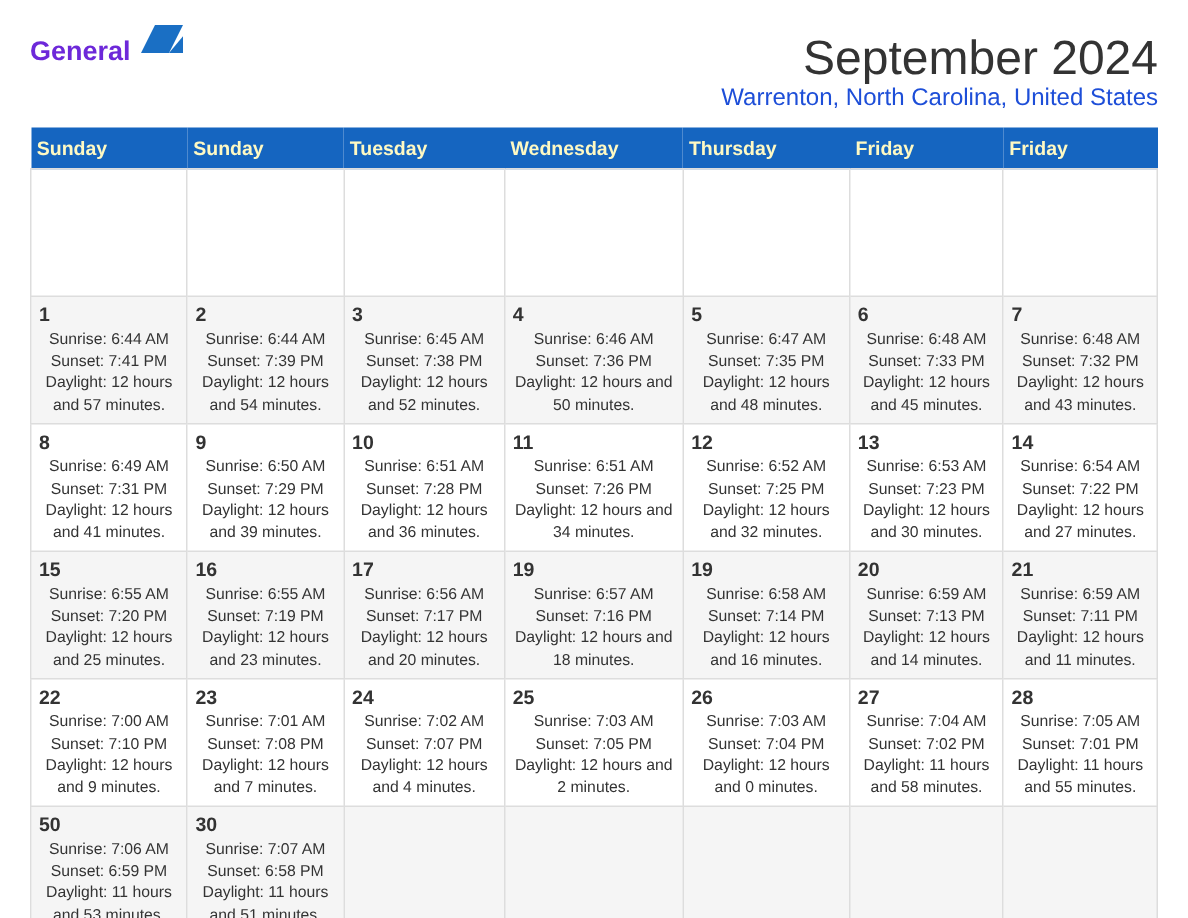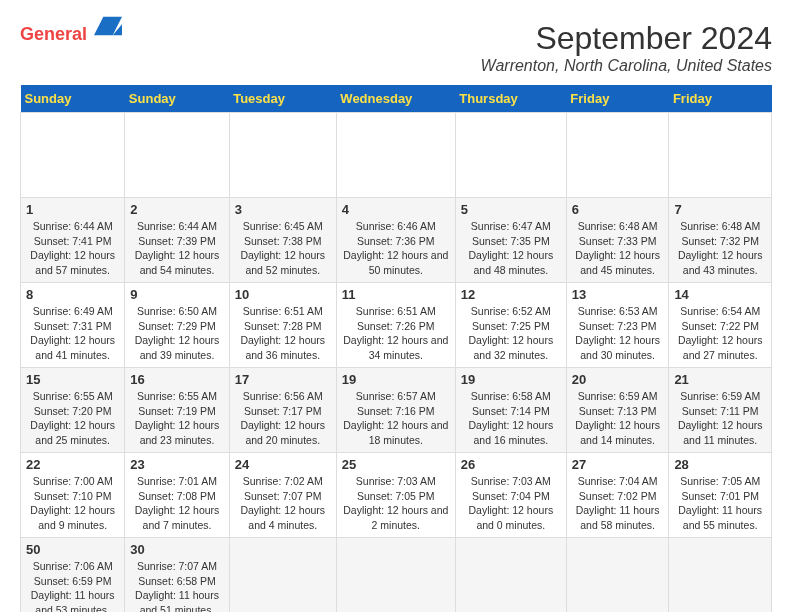--- a/index.html
+++ b/index.html
@@ -18,50 +18,49 @@
     }
     .logo {
       display: flex;
       align-items: center;
     }
     .logo-text {
       font-size: 18px;
       font-weight: bold;
       line-height: 1.2;
     }
-    .logo-text span.general { color: #ef4444; }
+    .logo-text span.general { color: #6d28d9; }
     .logo-text span.blue { color: #1565c0; }
     .logo-icon {
       width: 28px;
       height: 28px;
       margin-left: 2px;
       margin-top: -8px;
     }
     .title-block {
       text-align: right;
     }
     .title-block h1 {
       font-size: 32px;
       font-weight: normal;
       color: #333;
     }
     .title-block h2 {
       font-size: 16px;
       font-weight: normal;
-      color: #404040;
-      font-style: italic;
+      color: #1d4ed8;
     }
     table {
       width: 100%;
       border-collapse: collapse;
       font-size: 11px;
     }
     thead tr th {
       background-color: #1565c0;
-      color: #fde047;
+      color: #fef9c3;
       padding: 6px 4px;
       text-align: left;
       font-size: 13px;
       font-weight: bold;
     }
     tbody tr {
       vertical-align: top;
     }
     tbody tr td {
       border: 1px solid #ddd;

